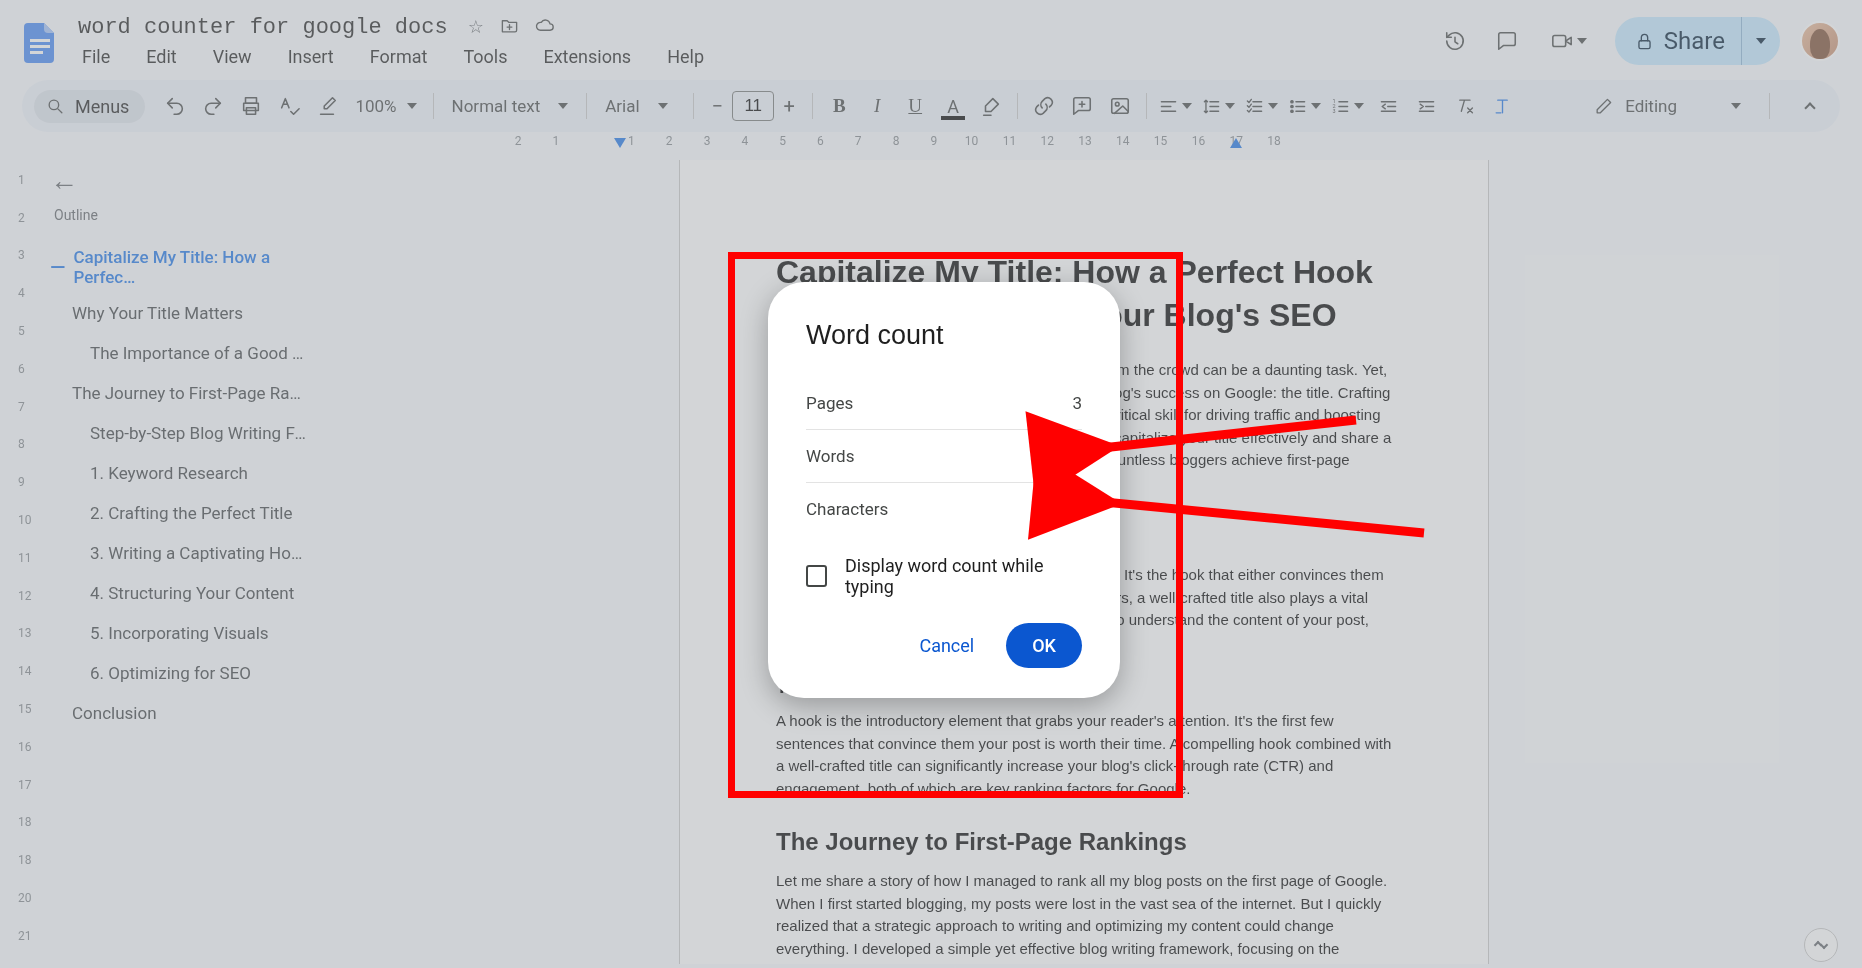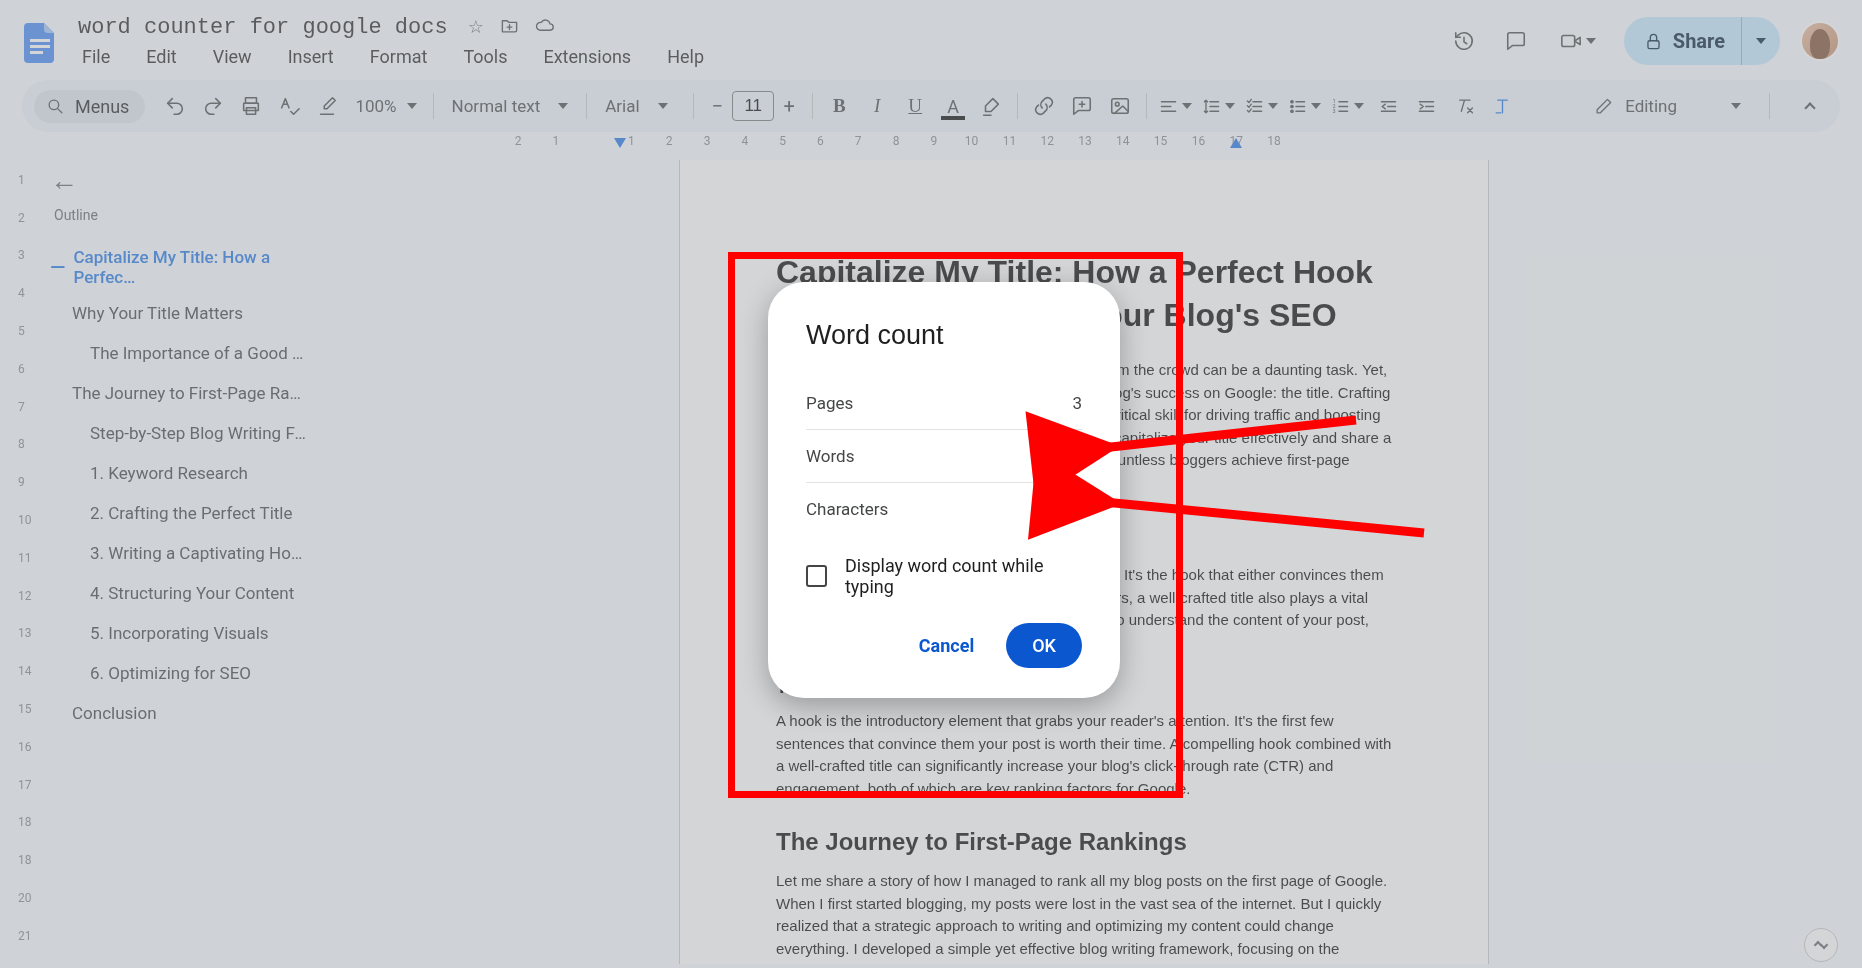--- a/index.html
+++ b/index.html
@@ -14,21 +14,21 @@
   .title-row { display:flex; align-items:center; gap: 14px; height: 28px; margin-bottom:2px;}
   .doc-title { font-size: 22px; color:#1f1f1f; padding:2px 6px; border-radius:4px;font-family:Liberation Mono, monospace; }
   .title-icons { display:flex; gap: 16px; color:#5f6368; font-size:18px; }
   .title-icons span { cursor:pointer; }
   .menubar { display:flex; gap: 16px; font-size:18px; color:#1f1f1f; }
   .menubar span { padding: 2px 10px; border-radius:4px; cursor:pointer; }
   .titlebar-right { display:flex; align-items:center; gap: 20px; }
   .right-icon { width:32px; height:32px; display:flex; align-items:center; justify-content:center; color:#444746; cursor:pointer;}
   .meet-chip { display:flex; align-items:center; gap:4px; padding:6px 8px; border-radius:24px; color:#444746; cursor:pointer;}
   .share-group { display:flex; align-items:center; background:#c2e7ff; border-radius:44px; height:48px; overflow:hidden; cursor:pointer;}
-  .share-main { display:flex; align-items:center; gap:10px; padding: 0 16px 0 20px; font-weight:700; font-size:20px; color:#001d35; border-right:1px solid #8ab4d5; height:100%;}
+  .share-main { display:flex; align-items:center; gap:10px; padding: 0 16px 0 20px; font-weight:400; font-size:24px; color:#001d35; border-right:1px solid #8ab4d5; height:100%;}
   .share-drop { padding: 0 14px; height:100%; display:flex; align-items:center;}
   .avatar { width:40px; height:40px; border-radius:50%; background: linear-gradient(135deg,#e8b896,#c48a6a); border:2px solid #fff; overflow:hidden; position:relative;}
   .avatar:after { content:""; position:absolute; inset:6px 8px 0 8px; border-radius:50% 50% 40% 40%; background:#7a4a2f;}
 
   
   .toolbar { margin: 0 22px 0 22px; background:#edf2fa; border-radius: 999px; height: 52px; display:flex; align-items:center; padding: 0 12px; gap: 2px; font-size:17px; color:#444746;}
   .tb-btn { min-width:36px; height:36px; border-radius:6px; display:flex; align-items:center; justify-content:center; cursor:pointer; padding:0 4px;}
   .tb-sep { width:1px; height:26px; background:#c7c7c7; margin:0 6px; }
   .menus-pill { background:#dde3ea; border-radius:999px; padding: 6px 16px 6px 12px; display:flex; align-items:center; gap:10px; font-size:18px; color:#1f1f1f; margin-right:10px; cursor:pointer;}
   .style-drop, .font-drop { display:flex; align-items:center; gap:18px; padding:0 10px; cursor:pointer;}
@@ -75,21 +75,21 @@
 
   
   .scrim { position:absolute; inset:0; background:rgba(160,164,168,.46); }
   .dialog { position:absolute; left:768px; top:282px; width:352px; background:#fff; border-radius:36px; padding:38px 38px 30px; box-shadow:0 8px 28px rgba(0,0,0,.28);}
   .dialog h2 { font-size:27px; font-weight:400; color:#1f1f1f; margin-bottom:26px; font-family:"Google Sans",Arial;}
   .wc-row { display:flex; justify-content:space-between; padding:16px 0; border-bottom:1px solid #e3e3e3; font-size:17px; color:#444746;}
   .wc-row:last-of-type { border-bottom:none; }
   .wc-check { display:flex; align-items:center; gap:18px; margin-top:20px; font-size:18px; color:#1f1f1f; cursor:pointer;}
   .wc-check .box { width:22px; height:22px; border:2px solid #444746; border-radius:3px; }
   .dialog-actions { display:flex; justify-content:flex-end; gap:20px; margin-top:26px; align-items:center;}
-  .btn-text { color:#0b57d0; font-size:18px; font-weight:700; padding:10px 12px; cursor:pointer; border-radius:24px;}
+  .btn-text { color:#0b57d0; font-size:18px; font-weight:400; padding:10px 12px; cursor:pointer; border-radius:24px;}
   .btn-fill { background:#0b57d0; color:#fff; font-size:18px; font-weight:500; padding:12px 26px; border-radius:999px; cursor:pointer;}
 
   
   .anno-box { position:absolute; border:7px solid #ff0000; pointer-events:none; }
   .anno-arrow { position:absolute; pointer-events:none; }
 
   .chevron { display:inline-block; width:8px; height:8px; border-right:2px solid currentColor; border-bottom:2px solid currentColor; transform:rotate(45deg); margin-top:-4px;}
   .tri-down { width:0;height:0;border-left:5px solid transparent;border-right:5px solid transparent;border-top:6px solid currentColor; }
 
   svg.ico { width:22px; height:22px; stroke:#444746; stroke-width:1.7; fill:none; stroke-linecap:round; stroke-linejoin:round;}

